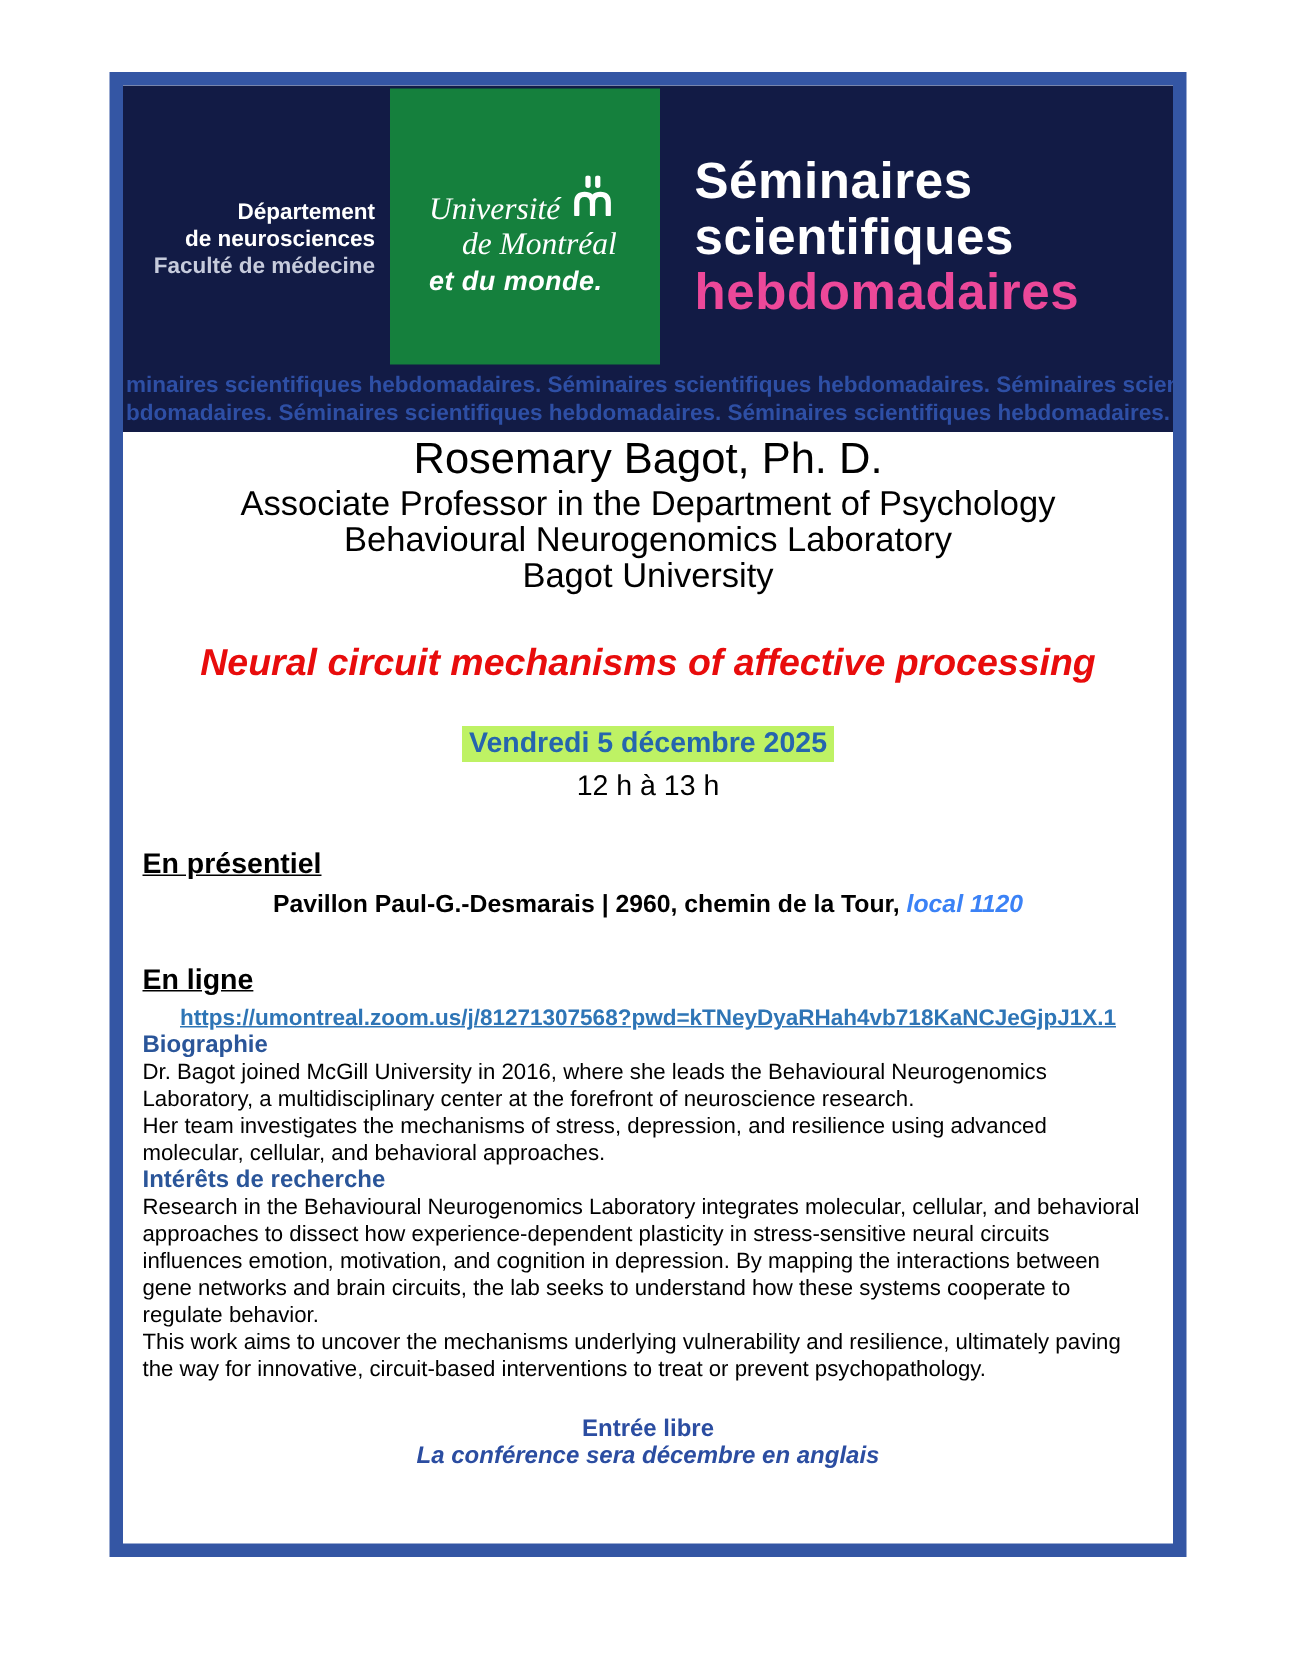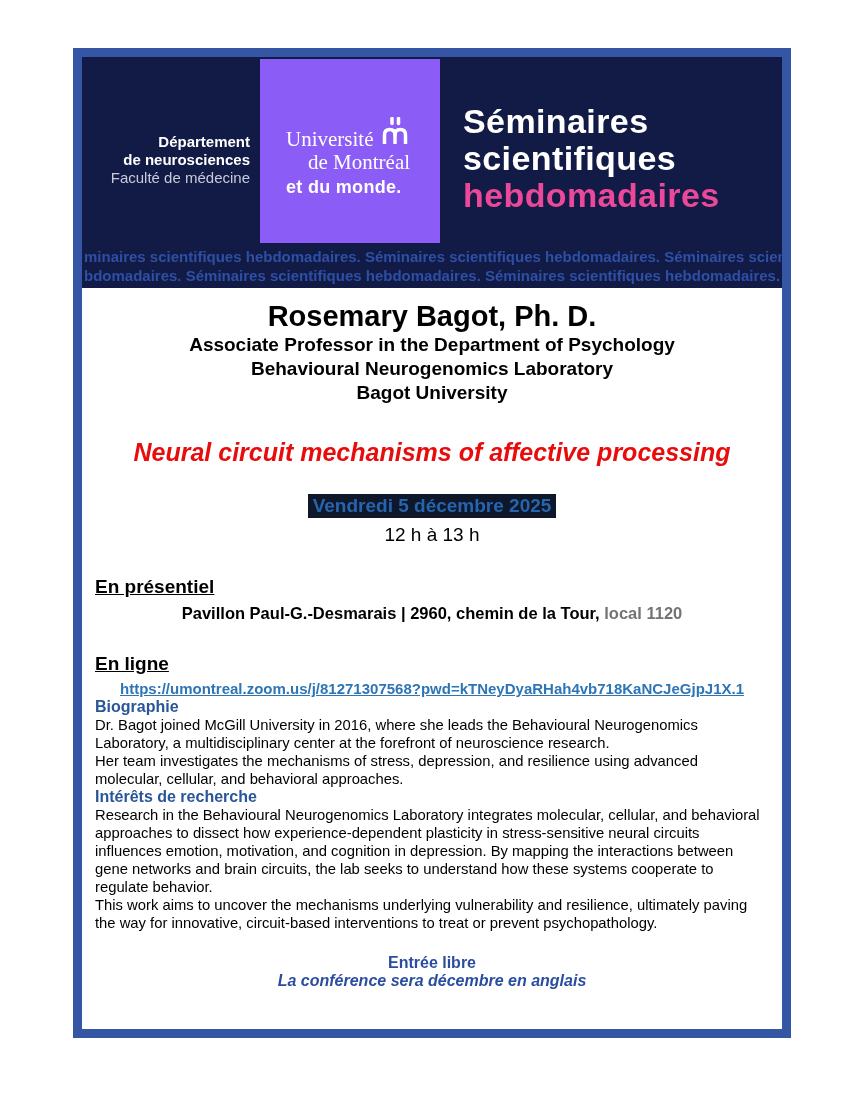--- a/index.html
+++ b/index.html
@@ -10,49 +10,49 @@
   .frame {
     position:absolute; left:73px; top:48px; width:718px; height:990px;
     border:9px solid #3456a4; background:#ffffff; overflow:hidden;
   }
 
   
   .header { position:relative; width:100%; height:231px; background:#121b45; overflow:hidden; }
 
   .dept-block { position:absolute; top:76px; left:0; width:168px; text-align:right; color:#ffffff; font-size:15px; line-height:18px; }
   .dept-bold { font-weight:bold; }
-  .dept-faculty { color:#c6cbdc; font-weight:normal; }
+  .dept-faculty { color:#c6cbdc; font-weight:bold; }
 
-  .logo-box { position:absolute; left:178px; top:2px; width:180px; height:184px; background:#8b5cf6; color:#ffffff; }
+  .logo-box { position:absolute; left:178px; top:2px; width:180px; height:184px; background:#15803d; color:#ffffff;font-style:italic; }
   .uni-wordmark { position:absolute; top:58px; left:26px; font-family:"Liberation Serif", serif; font-size:21px; line-height:23px; }
   .uni-row { display:flex; align-items:flex-end; gap:7px; }
   .uni-line2 { padding-left:22px; }
   .udem-glyph { display:inline-block; margin-bottom:2px; }
   .tagline { position:absolute; top:118px; left:26px; font-size:18px; font-weight:bold; letter-spacing:0.3px; }
 
   .title-block { position:absolute; left:381px; top:46px; font-size:34px; line-height:37px; font-weight:600; letter-spacing:0.4px; color:#ffffff; }
   .title-orange { color:#ec4899; }
 
   .ticker { position:absolute; left:2px; right:0; bottom:3px; color:#2e4fa5; font-weight:bold; font-size:15px; line-height:19px; white-space:nowrap; overflow:hidden; }
 
   
   .body { padding:0 13px; }
 
-  .name { margin-top:12px; text-align:center; font-size:29px; font-weight:bold; color:#000000; }
-  .affil { text-align:center; font-size:19px; line-height:24px; color:#000000;font-weight:bold; }
+  .name { margin-top:2px; text-align:center; font-size:29px; font-weight:normal; color:#000000; }
+  .affil { text-align:center; font-size:23px; line-height:24px; color:#000000; }
 
   .talk-title { margin-top:33px; text-align:center; font-size:25px; font-weight:bold; font-style:italic; color:#e80c0c; }
 
   .date-row { margin-top:27px; text-align:center; }
-  .date-hl { display:inline-block; background:#0f172a; color:#2565ae; font-weight:bold; font-size:19px; padding:1px 5px; }
+  .date-hl { display:inline-block; background:#bef264; color:#2565ae; font-weight:bold; font-size:19px; padding:1px 5px; }
   .time { margin-top:6px; text-align:center; font-size:19px; color:#000000; }
 
   .mode-heading { margin-top:30px; text-align:left; font-size:19px; font-weight:bold; text-decoration:underline; color:#000000; }
   .location { margin-top:6px; text-align:center; font-size:16.5px; font-weight:bold; color:#000000; }
-  .room { color:#737373; }
+  .room { color:#3b82f6;font-style:italic; }
 
   .url-row { margin-top:5px; text-align:center; }
   .zoom-link { color:#2e75b6; font-weight:bold; font-size:15px; text-decoration:underline; cursor:pointer; }
 
   .sec-heading { font-size:16px; font-weight:bold; color:#2a5599; text-align:left; }
   .para { font-size:14.8px; line-height:18px; color:#000000; text-align:left; }
 
   .footer-admission { margin-top:22px; text-align:center; font-size:16px; font-weight:bold; color:#2b4da1; }
   .footer-note { text-align:center; font-size:16px; font-weight:bold; font-style:italic; color:#2b4da1; }
 </style>

